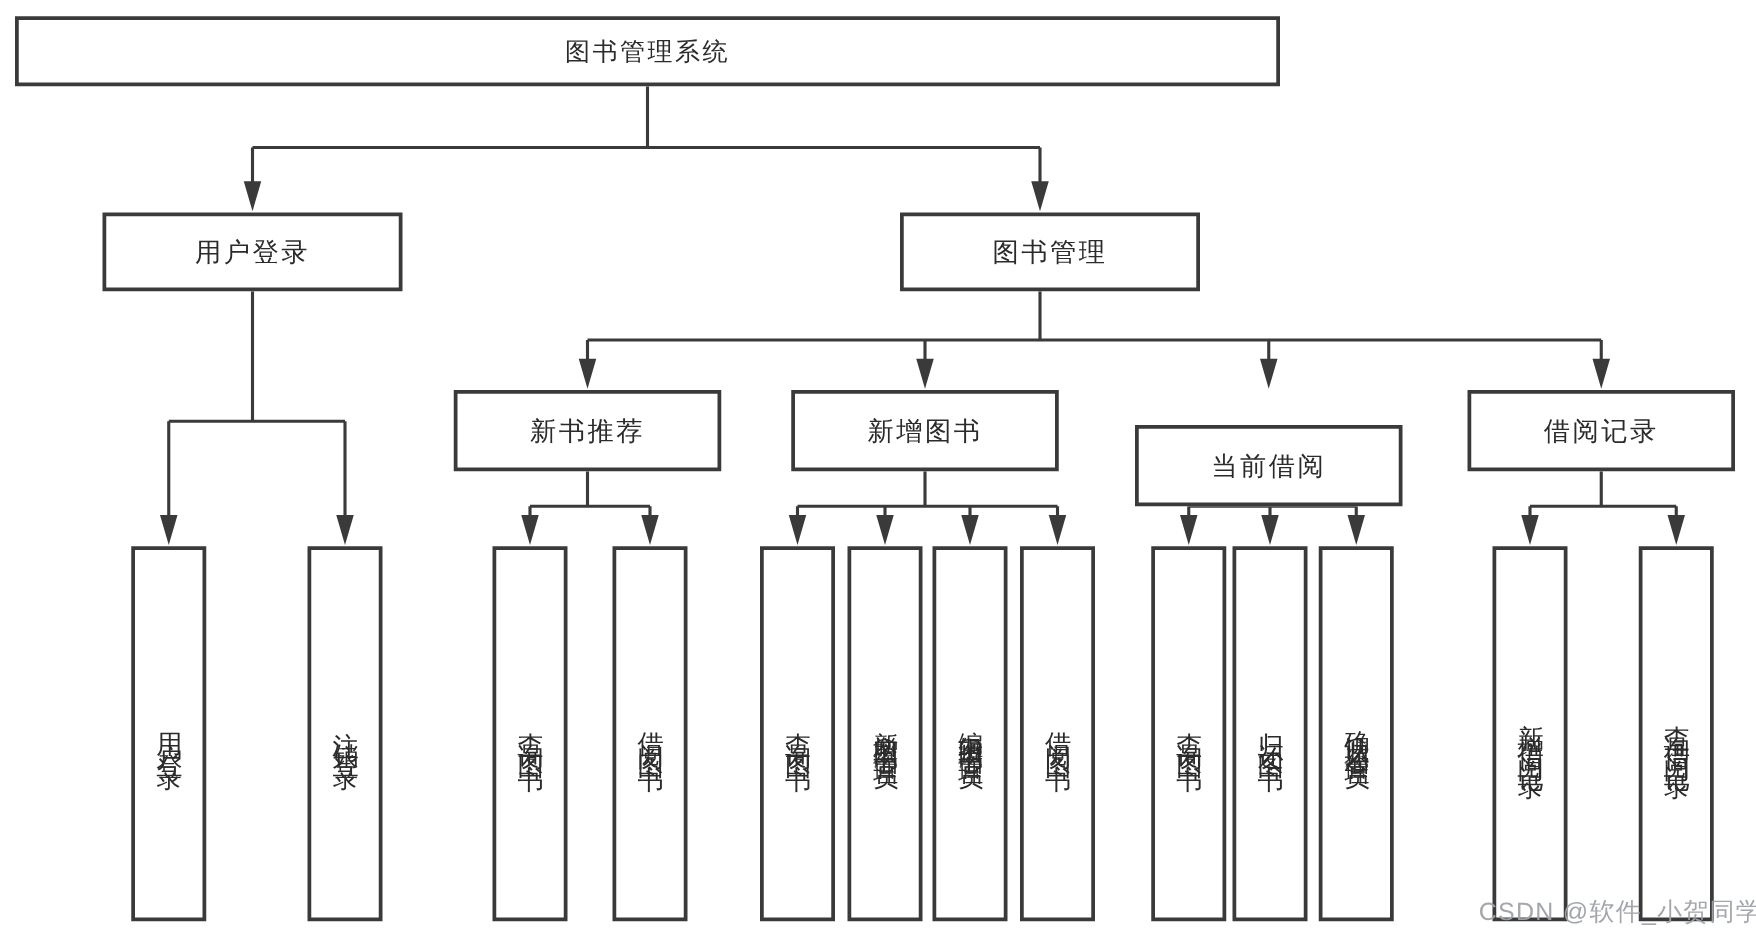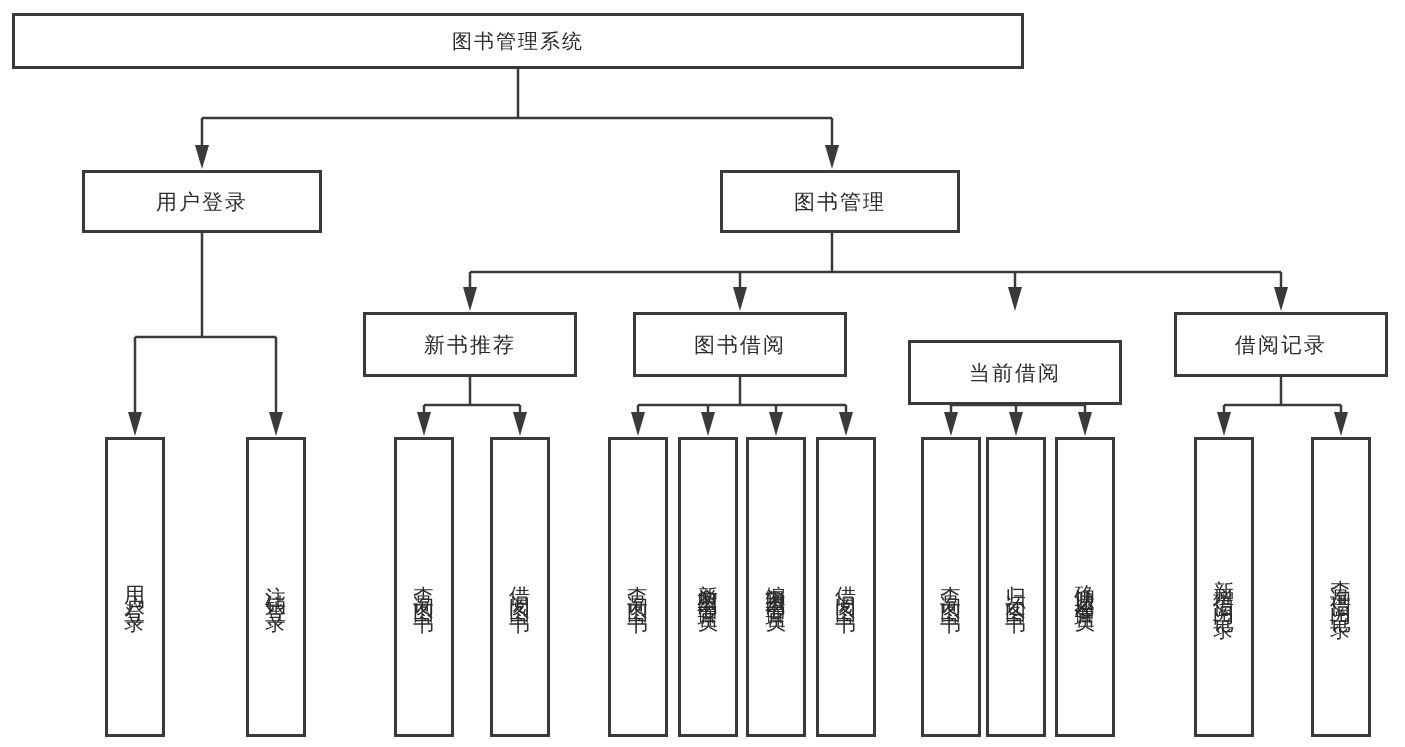--- a/index.html
+++ b/index.html
@@ -146,21 +146,21 @@
       <polygon points="1334,412 1348,412 1341,436"></polygon>
     </g>
   </svg>
 
   <div class="node hbox root" style="left:12px; top:13px; width:1012px; height:56px;">图书管理系统</div>
 
   <div class="node hbox" style="left:82px; top:170px; width:240px; height:63px;">用户登录</div>
   <div class="node hbox" style="left:684px; top:170px; width:240px; height:63px;margin-left:36px;">图书管理</div>
 
   <div class="node hbox" style="left:363px; top:312px; width:214px; height:65px;text-align:center;">新书推荐</div>
-  <div class="node hbox" style="left:633px; top:312px; width:214px; height:65px;">图书借阅</div>
+  <div class="node hbox" style="left:633px; top:312px; width:214px; height:65px;">新增图书</div>
   <div class="node hbox" style="left:908px; top:312px; width:214px; height:65px;margin-top:28px;">当前借阅</div>
   <div class="node hbox" style="left:1174px; top:312px; width:214px; height:65px;">借阅记录</div>
 
   <div class="node vbox" style="left:105px; top:437px;">用户登录</div>
   <div class="node vbox" style="left:246px; top:437px;">注销登录</div>
 
   <div class="node vbox" style="left:394px; top:437px;">查询图书</div>
   <div class="node vbox" style="left:490px; top:437px;">借阅图书</div>
 
   <div class="node vbox" style="left:608px; top:437px;">查询图书</div>
@@ -168,14 +168,15 @@
   <div class="node vbox tight" style="left:746px; top:437px;">编辑图书（管理员）</div>
   <div class="node vbox" style="left:816px; top:437px;">借阅图书</div>
 
   <div class="node vbox" style="left:921px; top:437px;">查询图书</div>
   <div class="node vbox" style="left:986px; top:437px;">归还图书</div>
   <div class="node vbox tight" style="left:1055px; top:437px;">确认归还（管理员）</div>
 
   <div class="node vbox medium" style="left:1194px; top:437px;">新增借阅记录</div>
   <div class="node vbox medium" style="left:1311px; top:437px;">查询借阅记录</div>
 
+  <div id="watermark">CSDN @软件_小贺同学</div>
 
 </div>
 
 </body></html>

